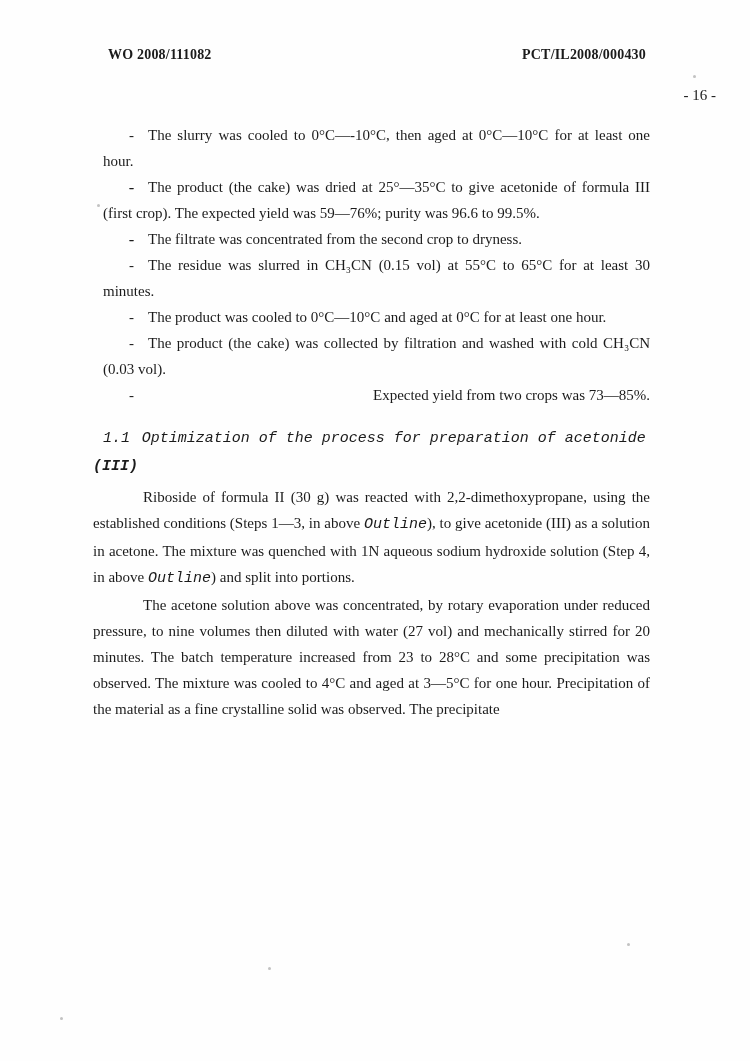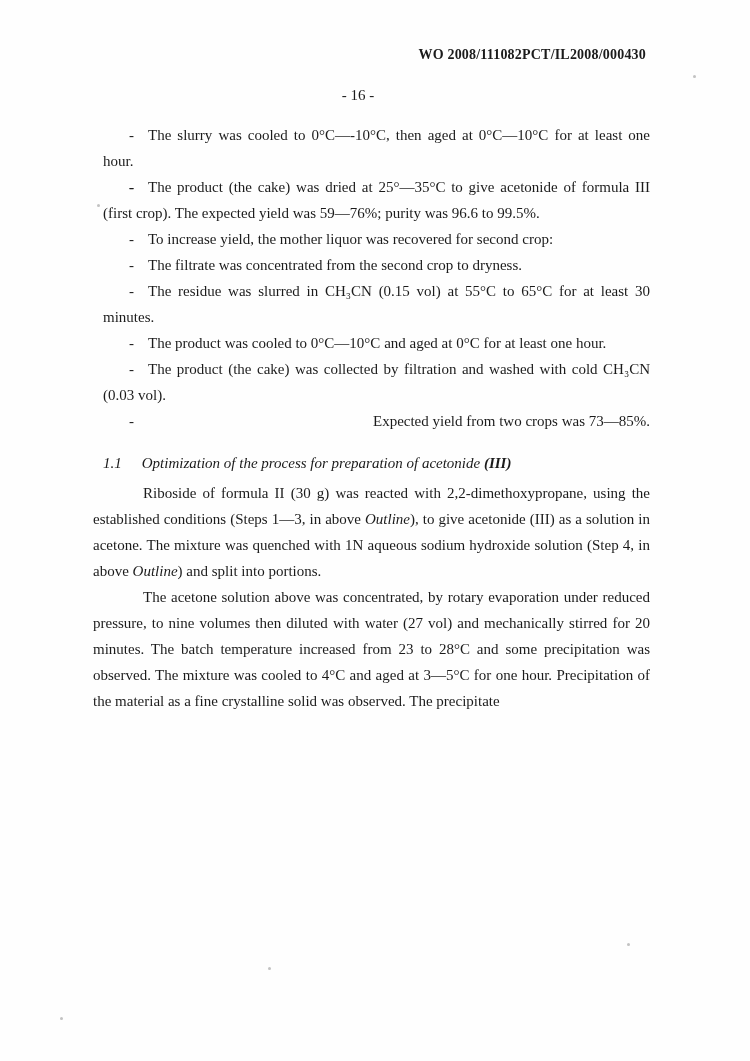--- a/index.html
+++ b/index.html
@@ -16,31 +16,31 @@
     color: #1b1b1b;
     font-family: "Liberation Serif", "DejaVu Serif", serif;
     overflow: hidden;
   }
   .doc-header {
     position: absolute;
     top: 47px;
     left: 108px;
     width: 538px;
     display: flex;
-    justify-content: flex-end;
+    justify-content: space-between;
     font-size: 14px;
     font-weight: bold;
     letter-spacing: 0.2px;
   }
   .page-number {
     position: absolute;
     top: 87px;
     left: 0;
     width: 716px;
-    text-align: center;
+    text-align: right;
     font-size: 15px;
   }
   .main-text {
     position: absolute;
     top: 122px;
     left: 93px;
     width: 557px;
     font-size: 15px;
     line-height: 26px;
     text-align: justify;
@@ -73,21 +73,21 @@
   .sec-num {
     display: inline-block;
     width: 45px;
     padding-left: 10px;
     box-sizing: border-box;
   }
   .para {
     margin: 0;
     text-indent: 50px;
   }
-  .it { font-style: italic; }
+  .it { font-style: italic; font-family: Liberation Mono, monospace; }
   .bd { font-weight: bold; }
   .speck {
     position: absolute;
     width: 3px;
     height: 3px;
     border-radius: 50%;
     background: #9a9a9a;
     opacity: 0.6;
   }
 </style>
@@ -111,21 +111,20 @@
     </p>
     <p class="bullet">
       <span class="dash">-</span>
     </p>
     <p class="bullet">
       <span class="dash">-</span>
       <span>The product (the cake) was dried at 25°—35°C to give acetonide of formula III (first crop). The expected yield was 59—76%; purity was 96.6 to 99.5%.</span>
     </p>
     <p class="bullet">
       <span class="dash">-</span>
-      <span>To increase yield, the mother liquor was recovered for second crop:</span>
     </p>
     <p class="bullet">
       <span class="dash">-</span>
       <span>The filtrate was concentrated from the second crop to dryness.</span>
     </p>
     <p class="bullet">
       <span class="dash">-</span>
       <span>The residue was slurred in CH₃CN (0.15 vol) at 55°C to 65°C for at least 30 minutes.</span>
     </p>
     <p class="bullet">

